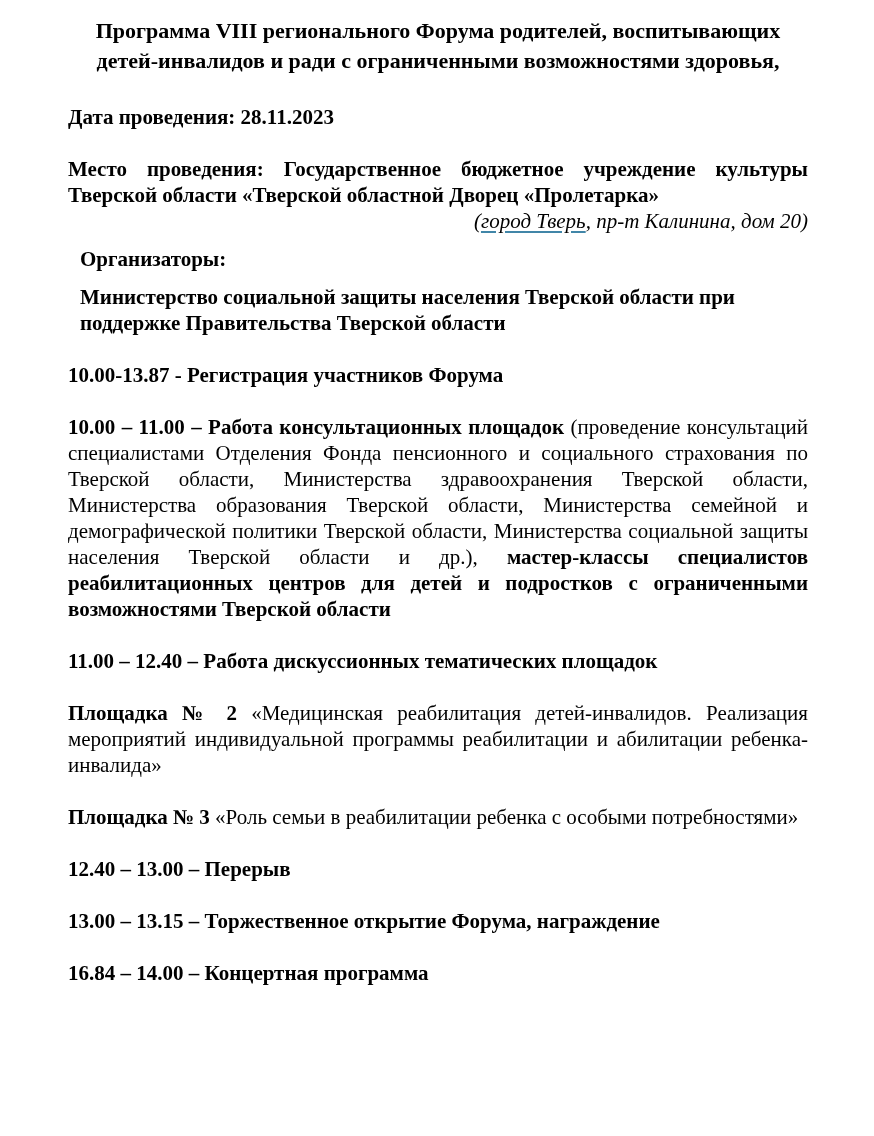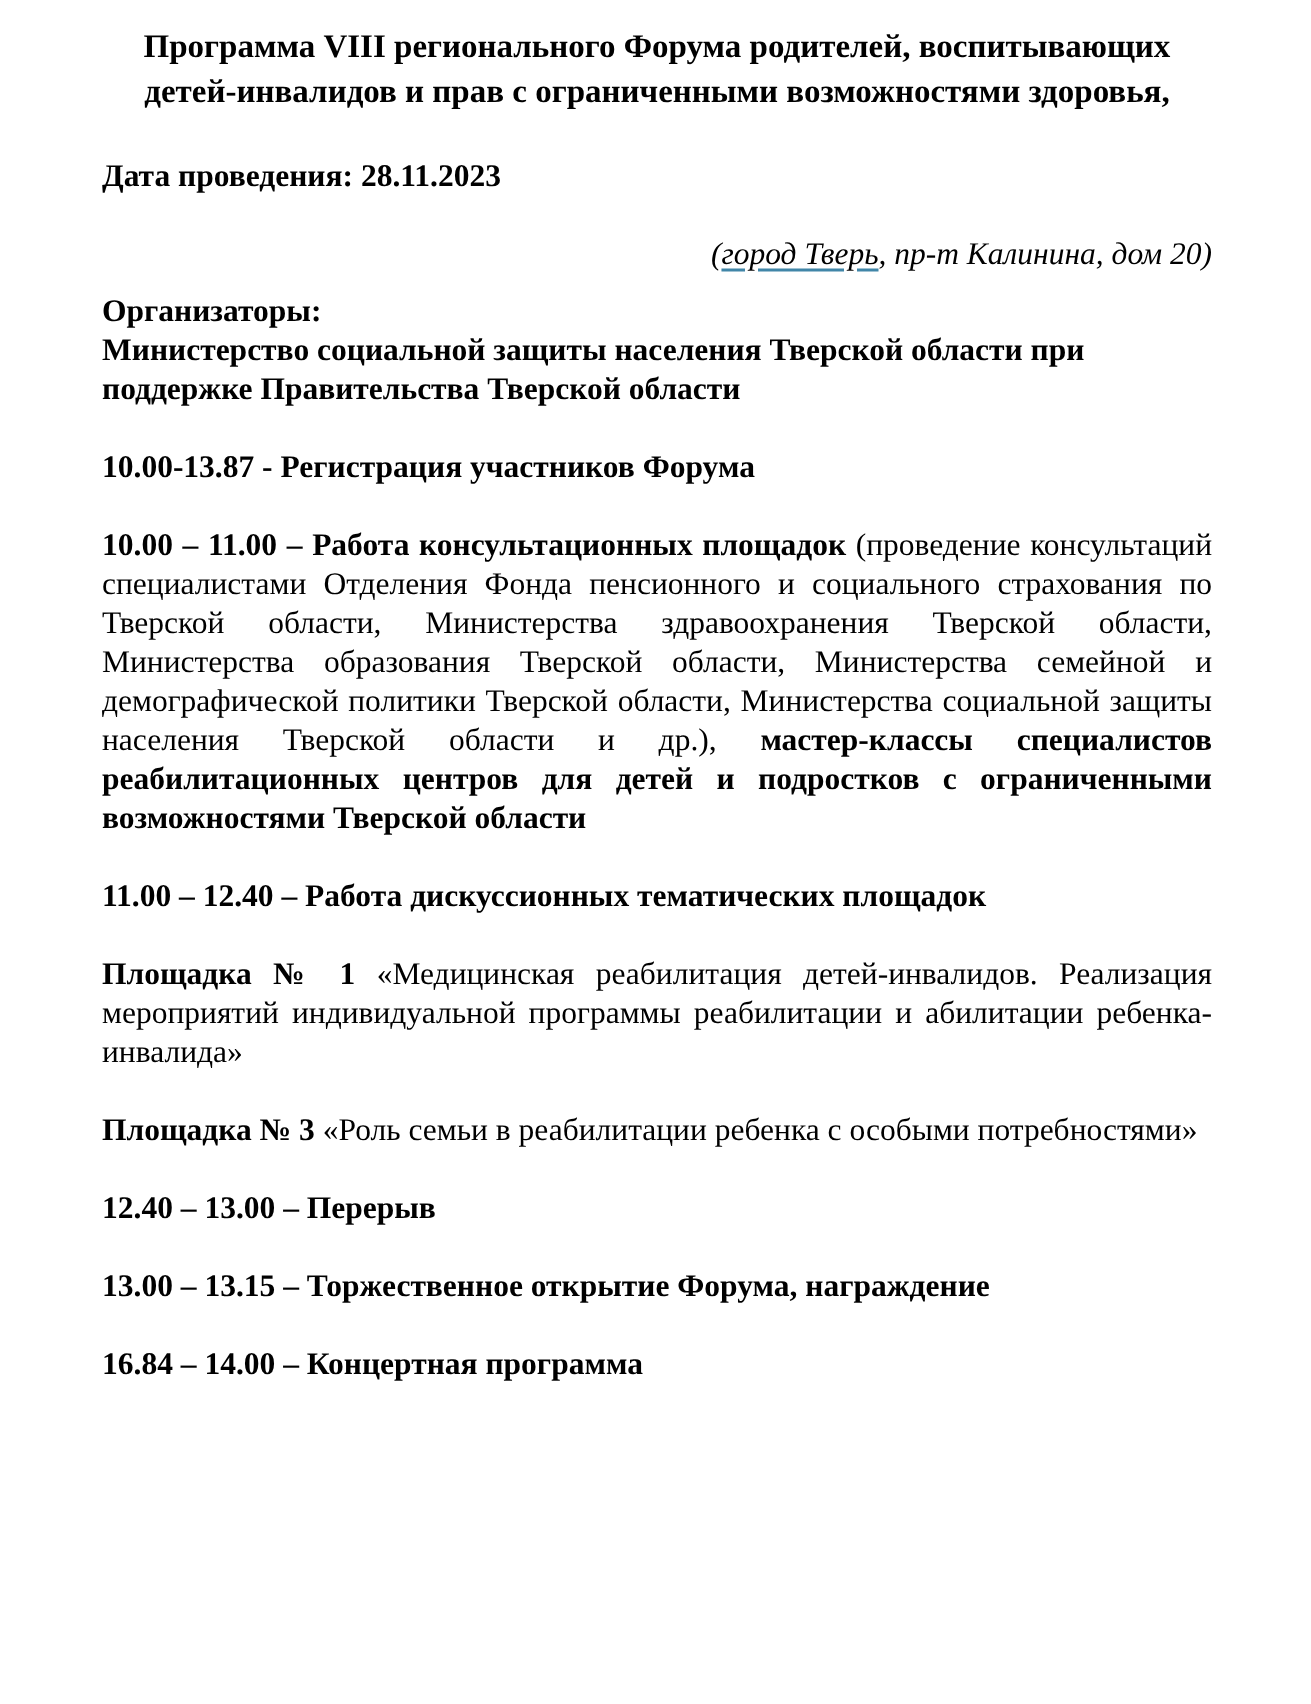--- a/index.html
+++ b/index.html
@@ -41,51 +41,52 @@
     text-decoration-color: #4186a8;
     text-decoration-thickness: 1.5px;
     text-underline-offset: 3px;
   }
   .spellcheck {
     text-decoration-style: wavy;
     text-decoration-color: #cc3a2f;
     text-decoration-thickness: 1px;
     text-underline-offset: 4px;
   }
-  .organizers p { margin: 0; }
+  .organizers p { margin: 12px; }
   .organizers { margin: 0 0 26px 0; }
 </style>
 </head>
 <body>
 
 <div class="page">
 
   <div class="doc-title">
     <div>Программа VIII регионального Форума родителей, воспитывающих</div>
-    <div>детей-инвалидов и прав с ограниченными возможностями здоровья,</div>
+    <div>детей-инвалидов и ради с ограниченными возможностями здоровья,</div>
   </div>
 
   <p class="block bold">Дата проведения: 28.11.2023</p>
 
+  <p class="block bold justify" style="margin-bottom:0;">Место проведения: Государственное бюджетное учреждение культуры Тверской области «Тверской областной Дворец «Пролетарка»</p>
 
   <p class="address-line"><span>(</span><span class="city-underline">город Тверь</span><span>, пр-т Калинина, дом 20)</span></p>
 
   <div class="organizers">
     <p class="bold">Организаторы:</p>
     <p class="bold">Министерство социальной защиты населения Тверской области при поддержке Правительства Тверской области</p>
   </div>
 
   <p class="block bold">10.00-13.87 - Регистрация участников Форума</p>
 
   <p class="block justify"><span class="bold">10.00 – 11.00 – Работа консультационных площадок </span><span>(проведение консультаций специалистами Отделения Фонда пенсионного и социального страхования по Тверской области, Министерства здравоохранения Тверской области, Министерства образования Тверской области, Министерства семейной и демографической политики Тверской области, Министерства социальной защиты населения Тверской области и др.), </span><span class="bold">мастер-классы специалистов реабилитационных центров для детей и подростков с ограниченными возможностями Тверской области</span></p>
 
   <p class="block bold">11.00 – 12.40 – Работа дискуссионных тематических площадок</p>
 
 
-  <p class="block justify"><span class="bold">Площадка № 1 </span><span>«Медицинская реабилитация детей-инвалидов. Реализация мероприятий индивидуальной программы реабилитации и </span><span class="spellcheck">абилитации</span><span> ребенка-инвалида»</span></p>
+  <p class="block justify"><span class="bold">Площадка № 2 </span><span>«Медицинская реабилитация детей-инвалидов. Реализация мероприятий индивидуальной программы реабилитации и </span><span class="spellcheck">абилитации</span><span> ребенка-инвалида»</span></p>
 
   <p class="block justify"><span class="bold">Площадка № 3 </span><span>«Роль семьи в реабилитации ребенка с особыми потребностями»</span></p>
 
   <p class="block bold">12.40 – 13.00 – Перерыв</p>
 
   <p class="block bold">13.00 – 13.15 – Торжественное открытие Форума, награждение</p>
 
   <p class="block bold">16.84 – 14.00 – Концертная программа</p>
 
 </div>

